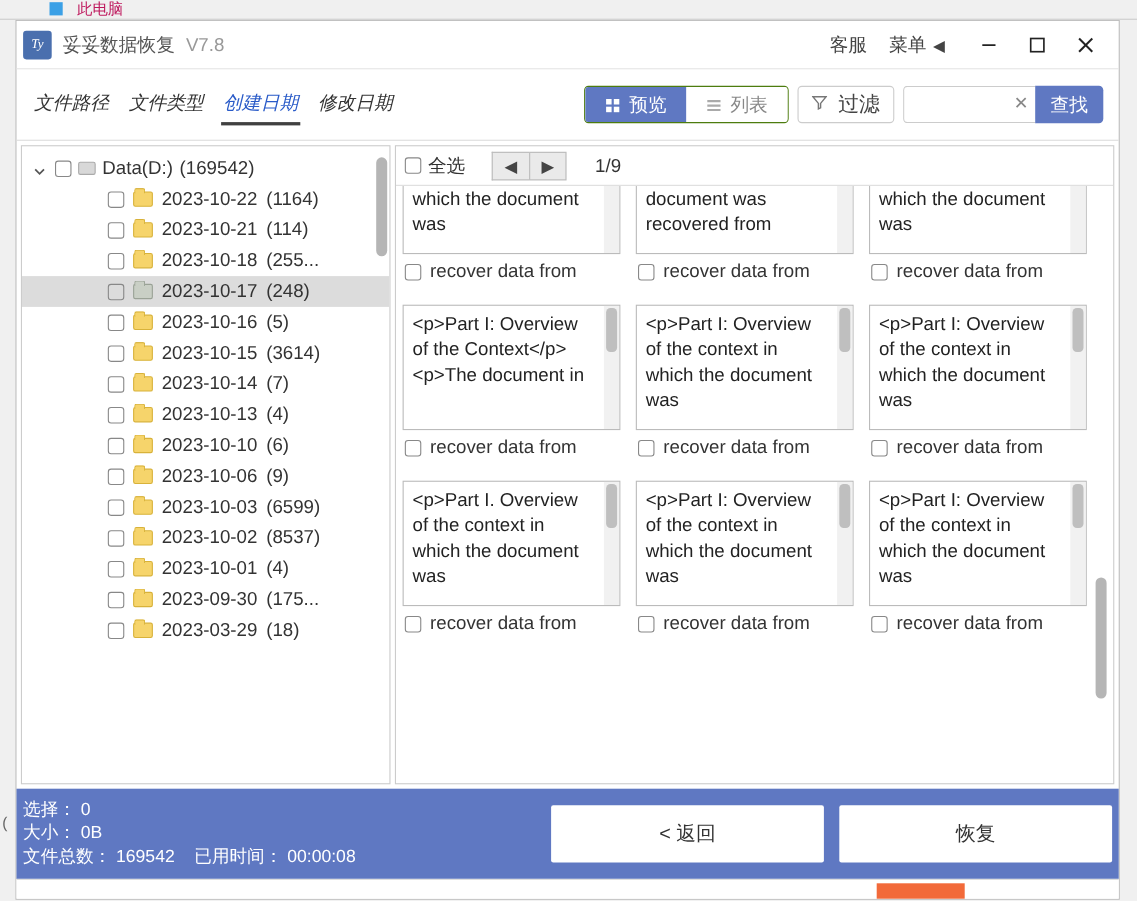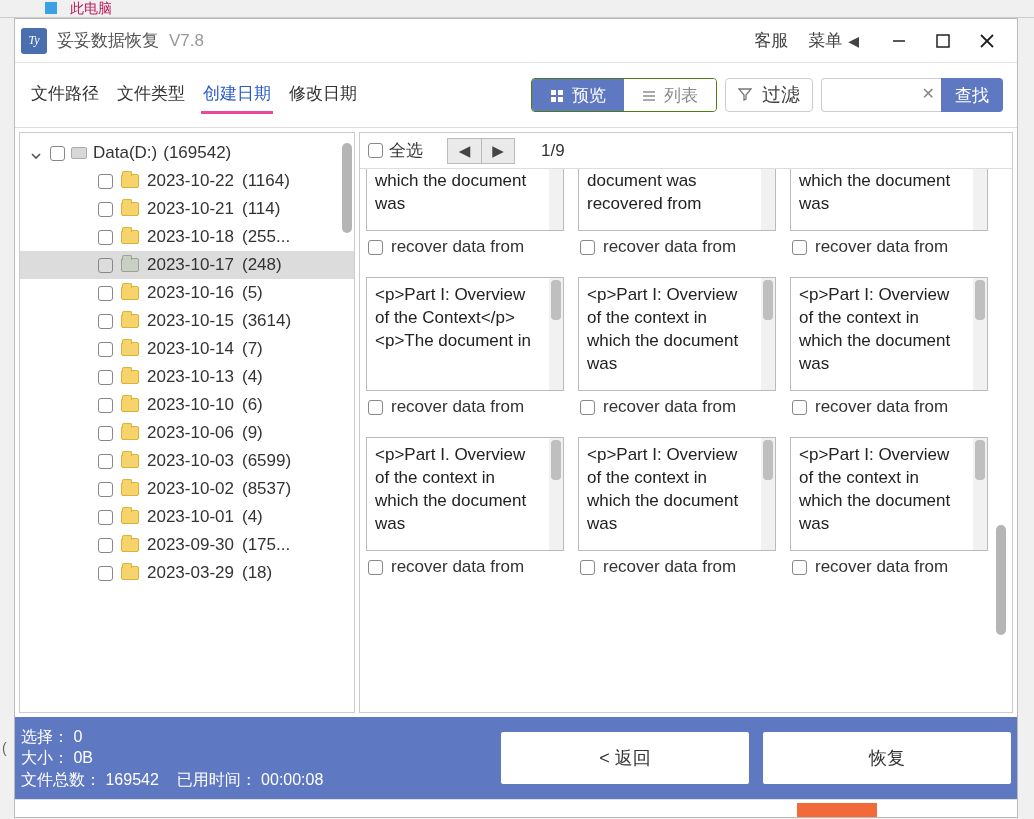--- a/index.html
+++ b/index.html
@@ -60,26 +60,26 @@
     cursor:pointer; font-size:18px; color:#222;
   }
   .titlebar .win-btn svg { width:16px; height:16px; }
   
   .toolbar {
     height: 64px;
     display:flex; align-items:center;
     padding: 0 14px;
     gap: 8px;
   }
-  .tabs { display:flex; gap: 4px; }
+  .tabs { display:flex; gap: 4px; font-style: italic; }
   .tab {
     padding: 6px 2px; margin-right: 10px;
     font-size: 17px; color:#333; cursor:pointer;
   }
-  .tab.active { color:#2a5bc8; border-bottom: 3px solid #ec4899; }
+  .tab.active { color:#2a5bc8; border-bottom: 3px solid #404040; }
   .toolbar .spacer { flex:1; }
   .seg {
     display:flex; border:1px solid #4d7c0f; border-radius:4px; overflow:hidden; height:34px;
   }
   .seg-btn {
     display:flex; align-items:center; gap:8px;
     padding: 0 18px; font-size:17px; cursor:pointer;
     background:#fff; color:#888;
   }
   .seg-btn.active { background:#5f78c2; color:#fff; }

